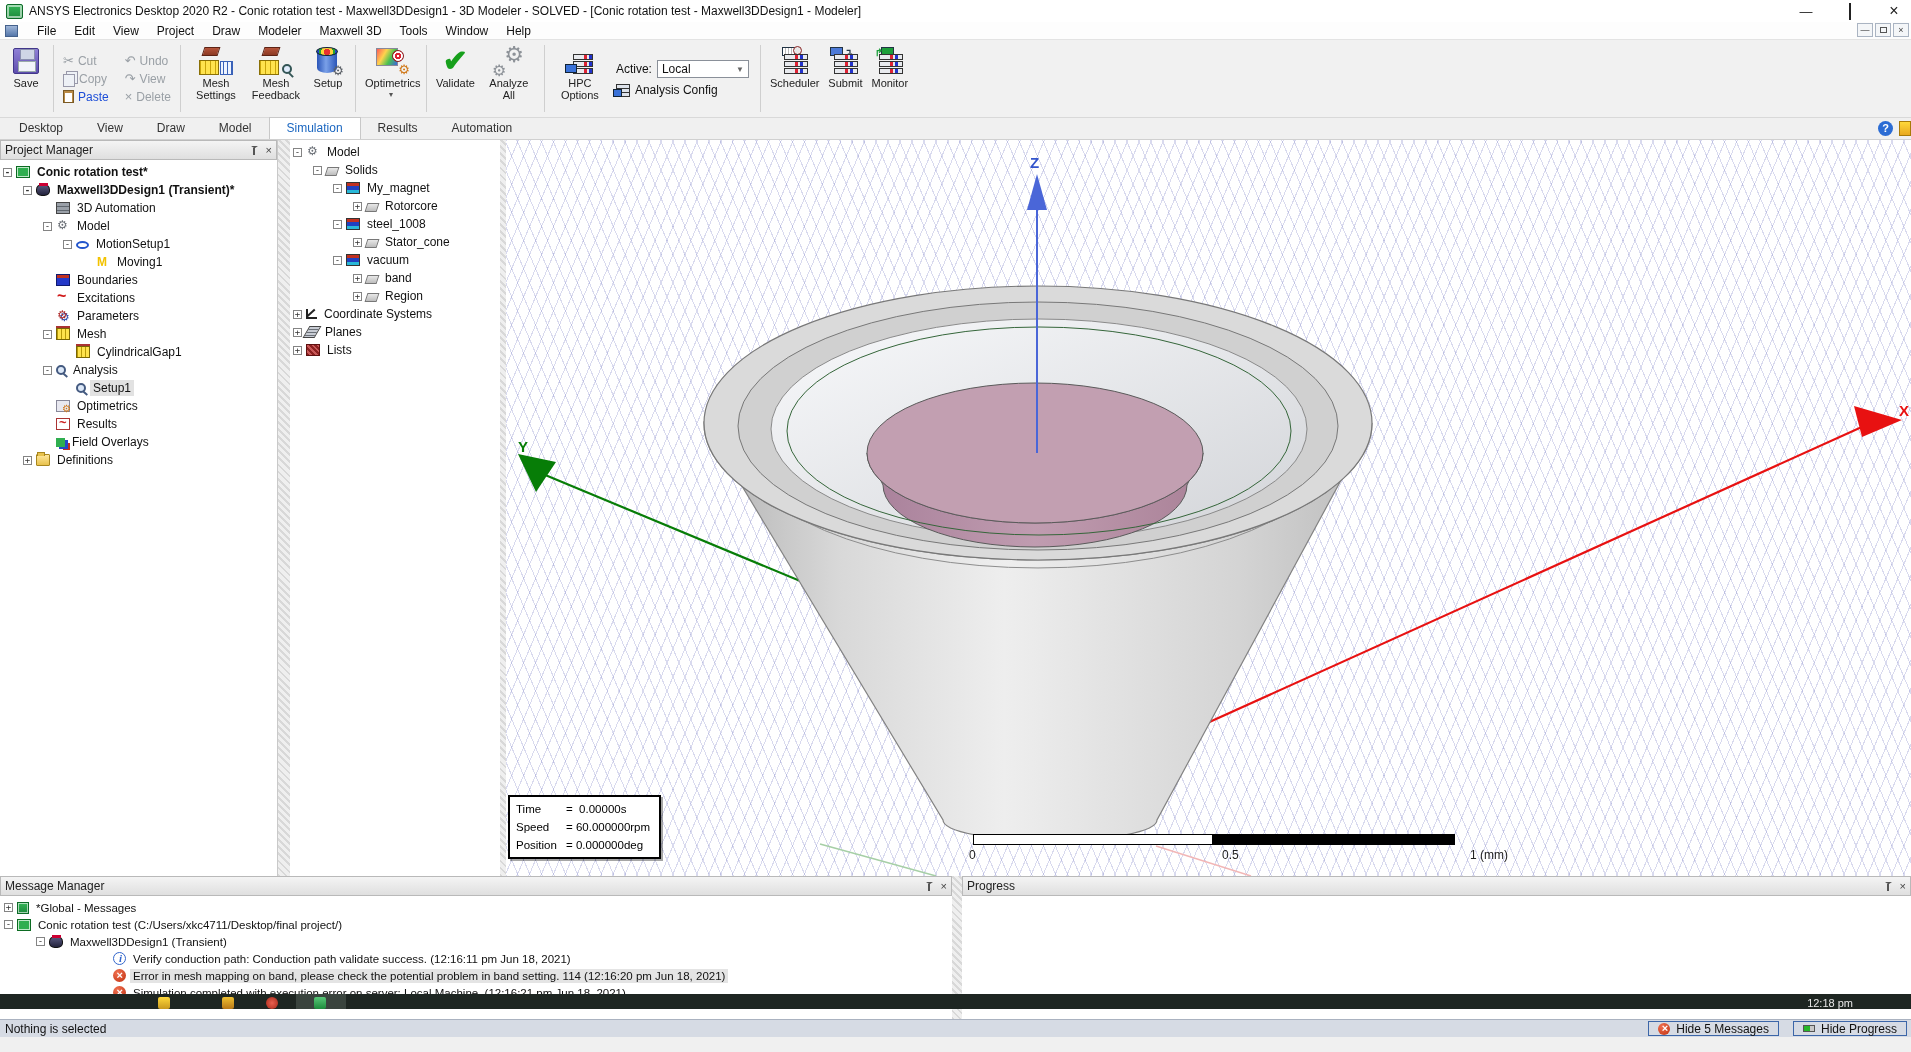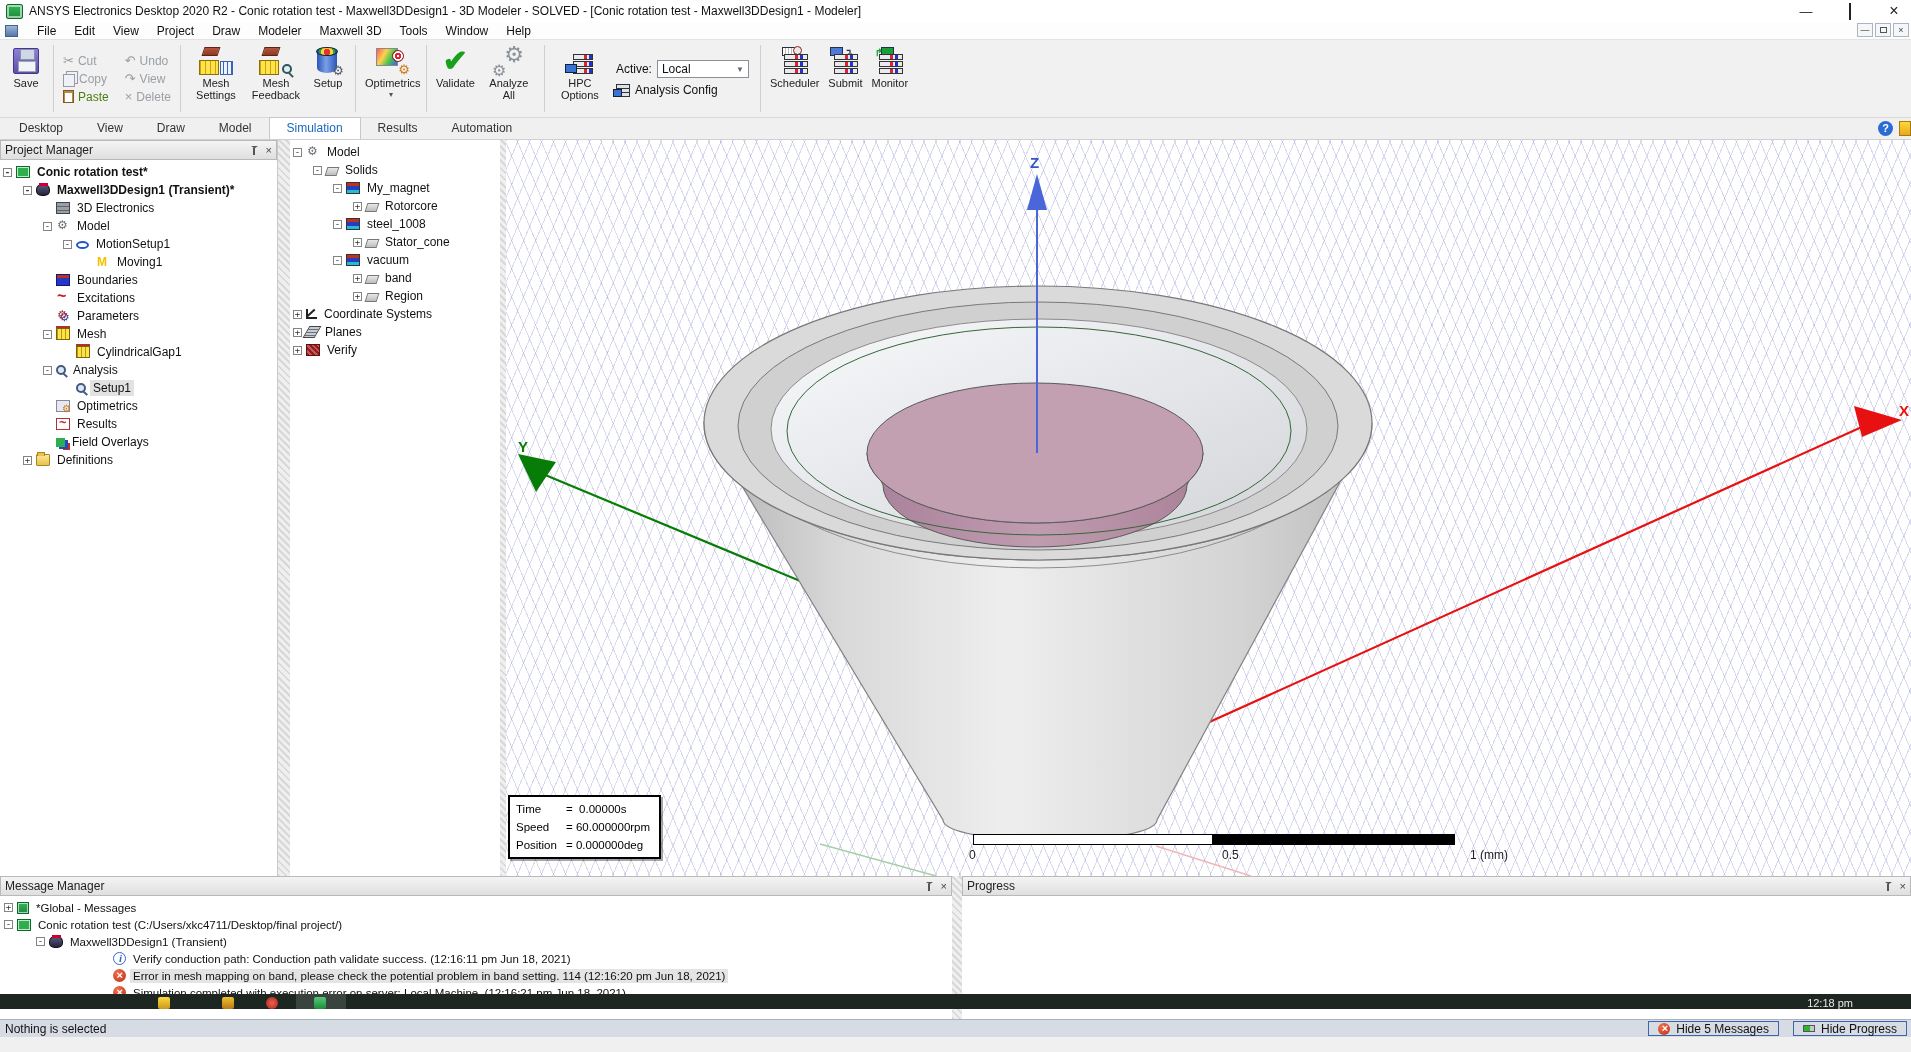--- a/index.html
+++ b/index.html
@@ -22,21 +22,21 @@
   .mdi-btn { width:16px; height:14px; border:1px solid #aab4c2; background:#f4f6f8; font-size:9px; color:#444; display:flex; align-items:center; justify-content:center; }
   .mdi-box { width:7px; height:6px; border:1px solid #555; }
 
   
   .toolbar { position:absolute; left:0; top:40px; width:1911px; height:78px; background:#f1f1f1; border-bottom:1px solid #d9d9d9; display:flex; align-items:stretch; padding:2px 4px; }
   .tb-sep { width:1px; background:#cfcfcf; margin:3px 5px; }
   .bigbtn { display:flex; flex-direction:column; align-items:center; justify-content:flex-start; padding:3px 4px 1px; min-width:44px; }
   .bigbtn .ico { height:32px; display:flex; align-items:center; justify-content:center; }
   .bigbtn .lbl { font-size:11px; color:#222; text-align:center; line-height:12px; max-width:52px; }
   .editgrid { display:grid; grid-template-columns:auto auto; column-gap:16px; row-gap:1px; align-content:center; padding:0 4px; }
-  .smallbtn { display:flex; align-items:center; gap:4px; font-size:12px; color:#4d7c0f; height:17px; }
+  .smallbtn { display:flex; align-items:center; gap:4px; font-size:12px; color:#1d4ed8; height:17px; }
   .smallbtn.dis { color:#9aa0a6; }
   .g { font-size:13px; line-height:13px; }
   .floppy { width:26px; height:26px; background:linear-gradient(#8f80d6,#5f4fae); border:1px solid #42378a; border-radius:2px; position:relative; }
   .floppy:before { content:""; position:absolute; left:6px; top:0; width:13px; height:9px; background:#cfd6e6; border:1px solid #8a8fb0; }
   .floppy:after { content:""; position:absolute; left:4px; bottom:1px; width:16px; height:9px; background:#f2f4fa; border:1px solid #9aa; }
   .copy-ico { width:12px; height:13px; border:1px solid #99a; background:#eef1f6; box-shadow:3px -3px 0 -1px #eef1f6, 3px -3px 0 0 #99a; margin-top:3px; }
   .paste-ico { width:11px; height:13px; background:#b98a45; border:1px solid #7a5a25; position:relative; }
   .paste-ico:before { content:""; position:absolute; left:1px; top:2px; width:7px; height:9px; background:#fff; }
   .meshico { position:relative; width:34px; height:28px; }
   .meshgrid { position:absolute; left:0; bottom:0; width:20px; height:15px; background:repeating-linear-gradient(90deg,#c9a40a 0 1px,#ffe34d 1px 5px),repeating-linear-gradient(0deg,#c9a40a 0 1px,transparent 1px 5px); border:1px solid #8a7006; }
@@ -385,21 +385,21 @@
             <span class="tlabel">Conic rotation test*</span>
           </div>
         <div class="trow bold" style="--lv:1">
             <span class="exp">-</span>
             <span class="ti i-design"></span>
             <span class="tlabel">Maxwell3DDesign1 (Transient)*</span>
           </div>
         <div class="trow" style="--lv:2">
             <span class="exp"></span>
             <span class="ti i-components"></span>
-            <span class="tlabel">3D Electronics</span>
+            <span class="tlabel">3D Automation</span>
           </div>
         <div class="trow" style="--lv:2">
             <span class="exp">-</span>
             <span class="ti i-model"></span>
             <span class="tlabel">Model</span>
           </div>
         <div class="trow" style="--lv:3">
             <span class="exp">-</span>
             <span class="ti i-motion"></span>
             <span class="tlabel">MotionSetup1</span>
@@ -522,21 +522,21 @@
             <span class="tlabel">Coordinate Systems</span>
           </div>
         <div class="trow" style="--lv:0">
             <span class="exp">+</span>
             <span class="ti i-planes"></span>
             <span class="tlabel">Planes</span>
           </div>
         <div class="trow" style="--lv:0">
             <span class="exp">+</span>
             <span class="ti i-lists"></span>
-            <span class="tlabel">Verify</span>
+            <span class="tlabel">Lists</span>
           </div>
       </div>
     </div>
 
     <div class="splitter sp2"></div>
 
     <div class="viewport">
       <svg width="1405" height="736" viewBox="0 0 1405 736">
         <defs>
           <linearGradient id="bodyG" x1="0" y1="0" x2="1" y2="0">

